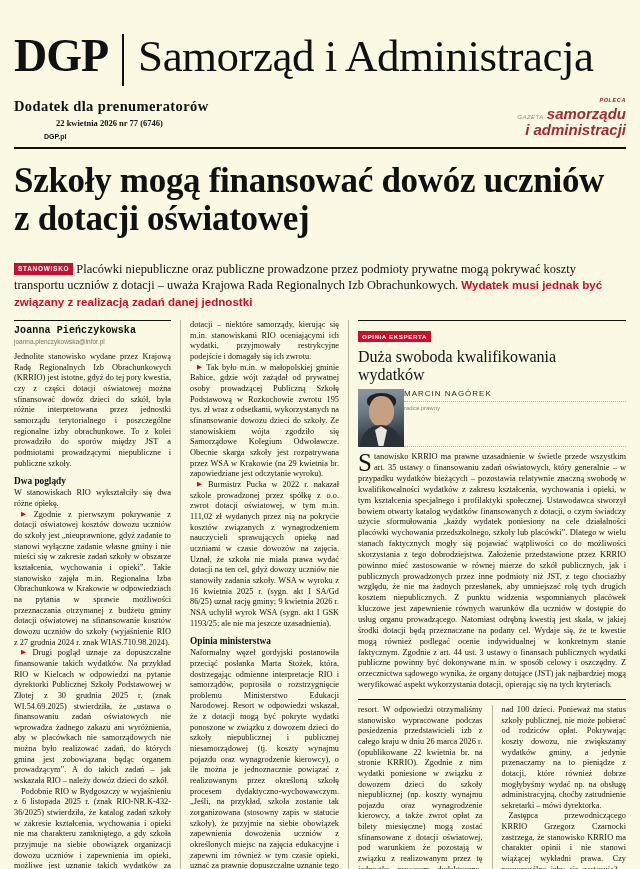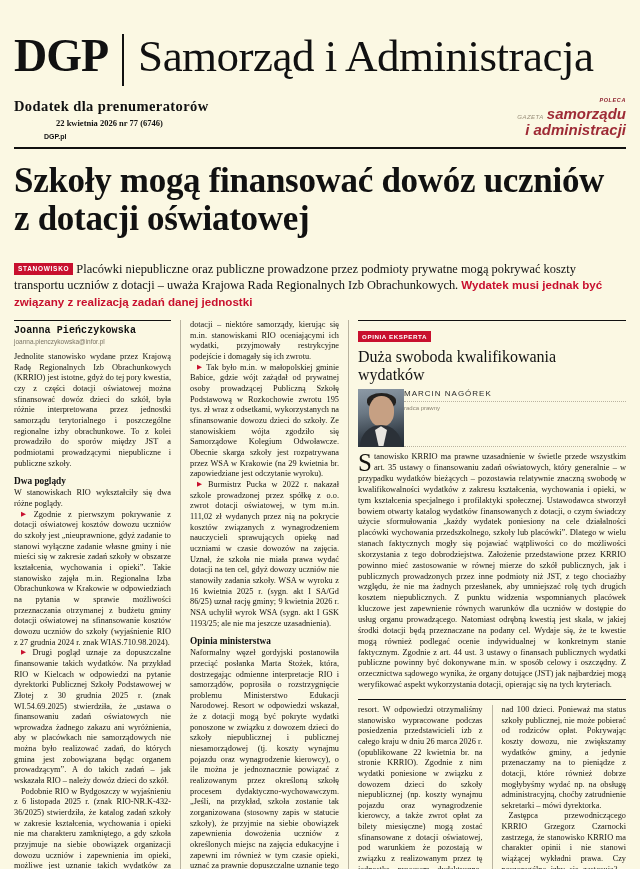--- a/index.html
+++ b/index.html
@@ -394,21 +394,21 @@
 
   <div class="body-wrap">
 
     <div class="col col1">
       <div class="byline-rule"></div>
       <div class="byline-name">Joanna Pieńczykowska</div>
       <div class="byline-mail">joanna.pienczykowska@infor.pl</div>
 
       <p class="bt">Jednolite stanowisko wydane przez Krajową Radę Regionalnych Izb Obrachunkowych (KRRIO) jest istotne, gdyż do tej pory kwestia, czy z części dotacji oświatowej można sfinansować dowóz dzieci do szkół, była różnie interpretowana przez jednostki samorządu terytorialnego i poszczególne regionalne izby obrachunkowe. To z kolei prowadziło do sporów między JST a podmiotami prowadzącymi niepubliczne i publiczne szkoły.</p>
       <h3 class="sub">Dwa poglądy</h3>
-      <p class="bt">W stanowiskach RIO wykształciły się dwa różne poglądy.</p>
+      <p class="bt">W stanowiskach RIO wykształciły się dwa różne opiekę.</p>
       <p class="bt bullet">Zgodnie z pierwszym pokrywanie z dotacji oświatowej kosztów dowozu uczniów do szkoły jest „nieuprawnione, gdyż zadanie to stanowi wyłączne zadanie własne gminy i nie mieści się w zakresie zadań szkoły w obszarze kształcenia, wychowania i opieki”. Takie stanowisko zajęła m.in. Regionalna Izba Obrachunkowa w Krakowie w odpowiedziach na pytania w sprawie możliwości przeznaczania otrzymanej z budżetu gminy dotacji oświatowej na sfinansowanie kosztów dowozu uczniów do szkoły (wyjaśnienie RIO z 27 grudnia 2024 r. znak WIAS.710.98.2024).</p>
       <p class="bt bullet">Drugi pogląd uznaje za dopuszczalne finansowanie takich wydatków. Na przykład RIO w Kielcach w odpowiedzi na pytanie dyrektorki Publicznej Szkoły Podstawowej w Złotej z 30 grudnia 2025 r. (znak WI.54.69.2025) stwierdziła, że „ustawa o finansowaniu zadań oświatowych nie wprowadza żadnego zakazu ani wyróżnienia, aby w placówkach nie samorządowych nie można było realizować zadań, do których gmina jest zobowiązana będąc organem prowadzącym”. A do takich zadań – jak wskazała RIO – należy dowóz dzieci do szkół.</p>
       <p class="bt">Podobnie RIO w Bydgoszczy w wyjaśnieniu z 6 listopada 2025 r. (znak RIO-NR.K-432-36/2025) stwierdziła, że katalog zadań szkoły w zakresie kształcenia, wychowania i opieki nie ma charakteru zamkniętego, a gdy szkoła przyjmuje na siebie obowiązek organizacji dowozu uczniów i zapewnienia im opieki, możliwe jest uznanie takich wydatków za związane z realizacją zadań szkoły i finansowanie ich z dotacji oświatowej. Przywołała przy tym również orzeczenia sądów administracyjnych (m.in. wyrok WSA w Olsztynie o sygn. akt I SA/Ol 461/22, wyrok WSA w Gdańsku o sygn. akt I SA/Gd 1018/20).</p>
 
     </div>
 
     <div class="col col2">
       <p class="bt">dotacji – niektóre samorządy, kierując się m.in. stanowiskami RIO oceniającymi ich wydatki, przyjmowały restrykcyjne podejście i domagały się ich zwrotu.</p>
       <p class="bt bullet">Tak było m.in. w małopolskiej gminie Babice, gdzie wójt zażądał od prywatnej osoby prowadzącej Publiczną Szkołę Podstawową w Rozkochowie zwrotu 195 tys. zł wraz z odsetkami, wykorzystanych na sfinansowanie dowozu dzieci do szkoły. Ze stanowiskiem wójta zgodziło się Samorządowe Kolegium Odwoławcze. Obecnie skarga szkoły jest rozpatrywana przez WSA w Krakowie (na 29 kwietnia br. zapowiedziane jest odczytanie wyroku).</p>
       <p class="bt bullet">Burmistrz Pucka w 2022 r. nakazał szkole prowadzonej przez spółkę z o.o. zwrot dotacji oświatowej, w tym m.in. 111,02 zł wydanych przez nią na pokrycie kosztów związanych z wynagrodzeniem nauczycieli sprawujących opiekę nad uczniami w czasie dowozów na zajęcia. Uznał, że szkoła nie miała prawa wydać dotacji na ten cel, gdyż dowozy uczniów nie stanowiły zadania szkoły. WSA w wyroku z 16 kwietnia 2025 r. (sygn. akt I SA/Gd 86/25) uznał rację gminy; 9 kwietnia 2026 r. NSA uchylił wyrok WSA (sygn. akt I GSK 1193/25; ale nie ma jeszcze uzasadnienia).</p>

